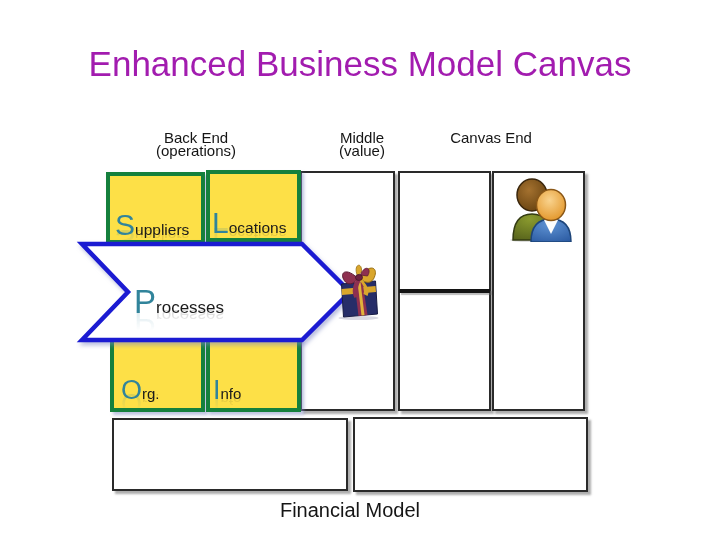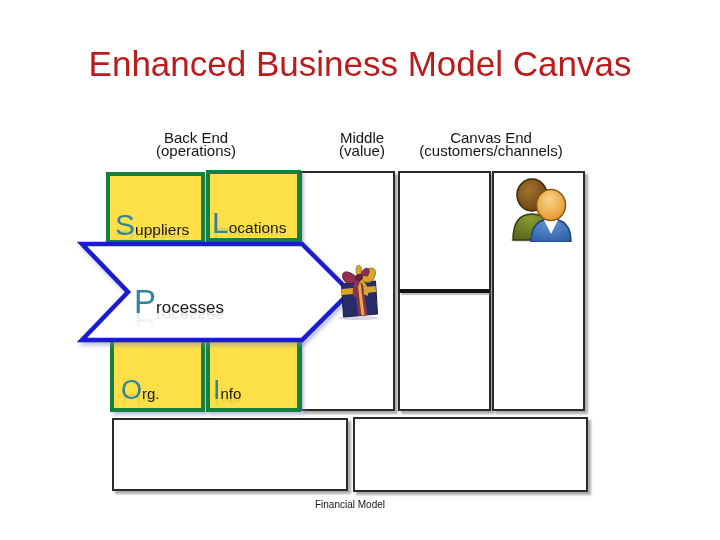--- a/index.html
+++ b/index.html
@@ -1,21 +1,21 @@
 <!DOCTYPE html>
 <html><head>
 <meta charset="utf-8">
 <style>
   html,body{margin:0;padding:0;background:#ffffff;}
   .slide{position:relative;width:720px;height:540px;background:#ffffff;
          font-family:"Liberation Sans",sans-serif;overflow:hidden;}
 
   
   .title{position:absolute;top:44px;left:0;width:100%;text-align:center;
-         font-size:35px;font-weight:400;color:#b91c1c;letter-spacing:0px;}
+         font-size:35px;font-weight:400;color:#a21caf;letter-spacing:0px;}
 
   
   .hdr{position:absolute;top:131px;text-align:center;font-size:15px;
        line-height:13px;color:#151515;}
   .hdr-back{left:136px;width:120px;}
   .hdr-mid{left:312px;width:100px;}
   .hdr-front{left:398px;width:186px;}
 
   
   .kbox{position:absolute;box-sizing:border-box;background:#ffffff;
@@ -57,40 +57,39 @@
   .wrap-info{left:3px;bottom:5px;}
   .wrap-processes{left:134px;top:288px;}
 
   
   .arrow-svg{position:absolute;left:76px;top:236px;z-index:4;}
   .gift{position:absolute;left:334px;top:256px;z-index:6;}
   .people{position:absolute;left:504px;top:255px;z-index:3;}
 
   
   .fin-label{position:absolute;left:112px;width:476px;top:499px;
-             text-align:center;font-size:10px;color:#151515;}
+             text-align:center;font-size:20px;color:#151515;}
 </style>
 </head>
 <body>
 
 <div class="slide">
 
   <div class="title">Enhanced Business Model Canvas</div>
 
   <div class="hdr hdr-back">
     <div>Back End</div>
     <div>(operations)</div>
   </div>
   <div class="hdr hdr-mid">
     <div>Middle</div>
     <div>(value)</div>
   </div>
   <div class="hdr hdr-front">
     <div>Canvas End</div>
-    <div>(customers/channels)</div>
   </div>
 
   <div class="kbox box-value"></div>
 
   <div class="kbox box-front1">
     <div class="divider"></div>
   </div>
 
   <div class="kbox box-front2">
     <svg class="people" width="72" height="68" viewBox="0 0 72 68" style="left:12px;top:1px;">

